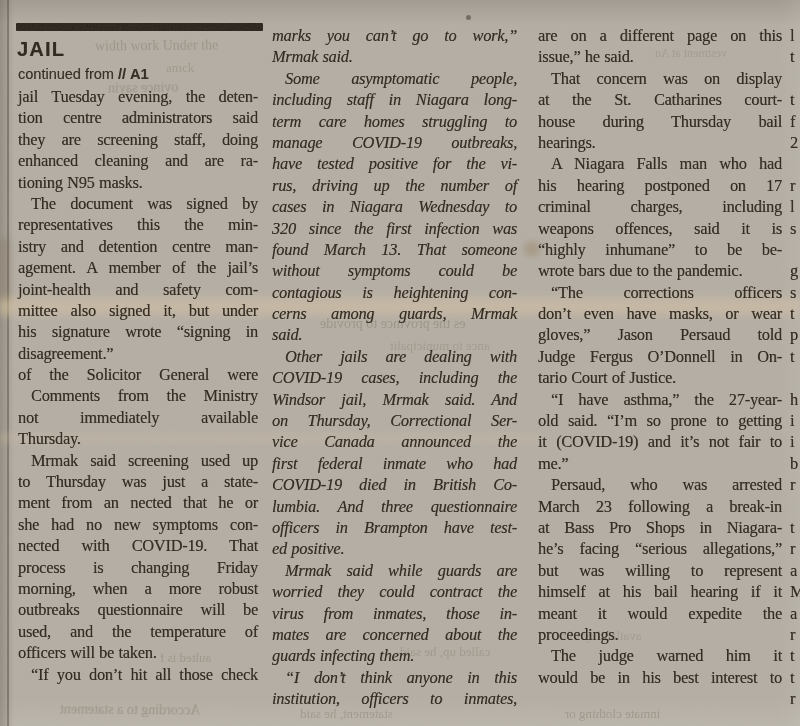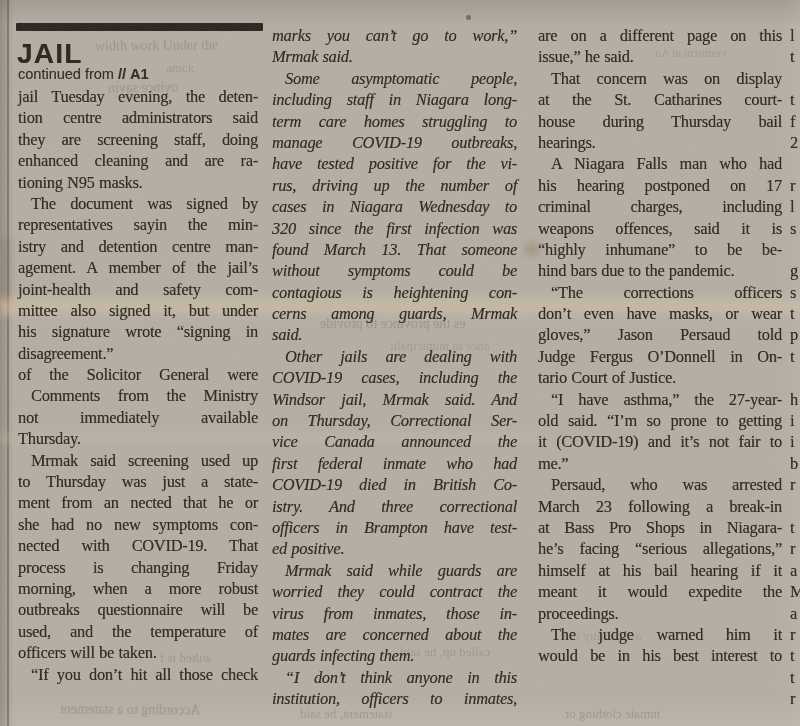--- a/index.html
+++ b/index.html
@@ -21,21 +21,21 @@
     background:linear-gradient(180deg,rgba(210,192,152,0),rgba(210,192,152,0.30) 50%,rgba(210,192,152,0));}
   .stain1{left:522px;top:240px;width:20px;height:18px;border-radius:50%;filter:blur(2px);
     background:radial-gradient(circle,rgba(141,109,70,0.40),rgba(141,109,70,0));}
   .stain2{left:466px;top:15px;width:5px;height:5px;border-radius:50%;background:rgba(62,52,40,0.55);filter:blur(0.5px);}
   .stain3{left:0;top:238px;width:10px;height:62px;background:rgba(120,95,70,0.25);filter:blur(3px);}
   .grain{position:absolute;left:0;top:0;width:800px;height:726px;opacity:0.5;pointer-events:none;}
 
   
   .rule{position:absolute;left:16px;top:23px;width:247px;height:8px;background:#231d15;border-radius:1px;}
   .kicker{position:absolute;left:17px;top:38px;font-family:"Liberation Sans",sans-serif;font-weight:700;
-    font-size:28px;letter-spacing:1.2px;color:#241e16;text-shadow:0.3px 0.3px 0.6px rgba(35,28,18,0.5);}
+    font-size:20px;letter-spacing:1.2px;color:#241e16;text-shadow:0.3px 0.3px 0.6px rgba(35,28,18,0.5);}
   .continued{position:absolute;left:18px;top:66px;font-family:"Liberation Sans",sans-serif;
     font-size:14.5px;color:#2b241c;text-shadow:0.2px 0.2px 0.5px rgba(35,28,18,0.4);}
   .continued b{font-weight:700;}
 
   
   .column{position:absolute;color:#292118;font-size:16.3px;line-height:21.4px;
     letter-spacing:-0.2px;word-spacing:0.5px;text-shadow:0.3px 0.3px 0.5px rgba(40,30,18,0.5);}
   .line{text-align:justify;text-align-last:justify;height:21.4px;overflow:visible;white-space:normal;}
   .line.endline{text-align-last:left;}
   .line.indent{text-indent:13px;}
@@ -86,21 +86,21 @@
       <div class="ghost mirrored" style="left: 565px; top: 706px; font-size: 13px; opacity: 0.3;">inmate clothing or</div>
     </div>
   <div id="column-layer">
       <div class="column" style="left: 18px; top: 86px; width: 240px;">
         <div class="line">jail Tuesday evening, the deten-</div>
         <div class="line">tion centre administrators said</div>
         <div class="line">they are screening staff, doing</div>
         <div class="line">enhanced cleaning and are ra-</div>
         <div class="line endline">tioning N95 masks.</div>
         <div class="line indent">The document was signed by</div>
-        <div class="line">representatives sayin the min-</div>
+        <div class="line">representatives this the min-</div>
         <div class="line">istry and detention centre man-</div>
         <div class="line">agement. A member of the jail’s</div>
         <div class="line">joint-health and safety com-</div>
         <div class="line">mittee also signed it, but under</div>
         <div class="line">his signature wrote “signing in</div>
         <div class="line endline">disagreement.”</div>
         <div class="line">of the Solicitor General were</div>
         <div class="line indent">Comments from the Ministry</div>
         <div class="line">not immediately available</div>
         <div class="line endline">Thursday.</div>
@@ -132,21 +132,21 @@
         <div class="line">contagious is heightening con-</div>
         <div class="line">cerns among guards, Mrmak</div>
         <div class="line endline">said.</div>
         <div class="line indent">Other jails are dealing with</div>
         <div class="line">COVID-19 cases, including the</div>
         <div class="line">Windsor jail, Mrmak said. And</div>
         <div class="line">on Thursday, Correctional Ser-</div>
         <div class="line">vice Canada announced the</div>
         <div class="line">first federal inmate who had</div>
         <div class="line">COVID-19 died in British Co-</div>
-        <div class="line">istry. And three correctional</div>
+        <div class="line">lumbia. And three questionnaire</div>
         <div class="line">officers in Brampton have test-</div>
         <div class="line endline">ed positive.</div>
         <div class="line indent">Mrmak said while guards are</div>
         <div class="line">worried they could contract the</div>
         <div class="line">virus from inmates, those in-</div>
         <div class="line">mates are concerned about the</div>
         <div class="line endline">guards infecting them.</div>
         <div class="line indent">“I don’t think anyone in this</div>
         <div class="line">institution, officers to inmates,</div>
       </div>
@@ -155,34 +155,35 @@
         <div class="line endline">issue,” he said.</div>
         <div class="line indent">That concern was on display</div>
         <div class="line">at the St. Catharines court-</div>
         <div class="line">house during Thursday bail</div>
         <div class="line endline">hearings.</div>
         <div class="line indent">A Niagara Falls man who had</div>
         <div class="line">his hearing postponed on 17</div>
         <div class="line">criminal charges, including</div>
         <div class="line">weapons offences, said it is</div>
         <div class="line">“highly inhumane” to be be-</div>
-        <div class="line endline">hind bars due to the pandemic.</div>
+        <div class="line endline">wrote bars due to the pandemic.</div>
         <div class="line indent">“The corrections officers</div>
         <div class="line">don’t even have masks, or wear</div>
         <div class="line">gloves,” Jason Persaud told</div>
         <div class="line">Judge Fergus O’Donnell in On-</div>
         <div class="line endline">tario Court of Justice.</div>
         <div class="line indent">“I have asthma,” the 27-year-</div>
         <div class="line">old said. “I’m so prone to getting</div>
         <div class="line">it (COVID-19) and it’s not fair to</div>
         <div class="line endline">me.”</div>
         <div class="line indent">Persaud, who was arrested</div>
         <div class="line">March 23 following a break-in</div>
         <div class="line">at Bass Pro Shops in Niagara-</div>
         <div class="line">he’s facing “serious allegations,”</div>
+        <div class="line">but was willing to represent</div>
         <div class="line">himself at his bail hearing if it</div>
         <div class="line">meant it would expedite the</div>
         <div class="line endline">proceedings.</div>
         <div class="line indent">The judge warned him it</div>
         <div class="line">would be in his best interest to</div>
       </div>
     </div>
   <div id="edge-layer" class="edge-frag" style="left: 790px; top: 25px;">
       <div>l</div>
       <div>t</div>

